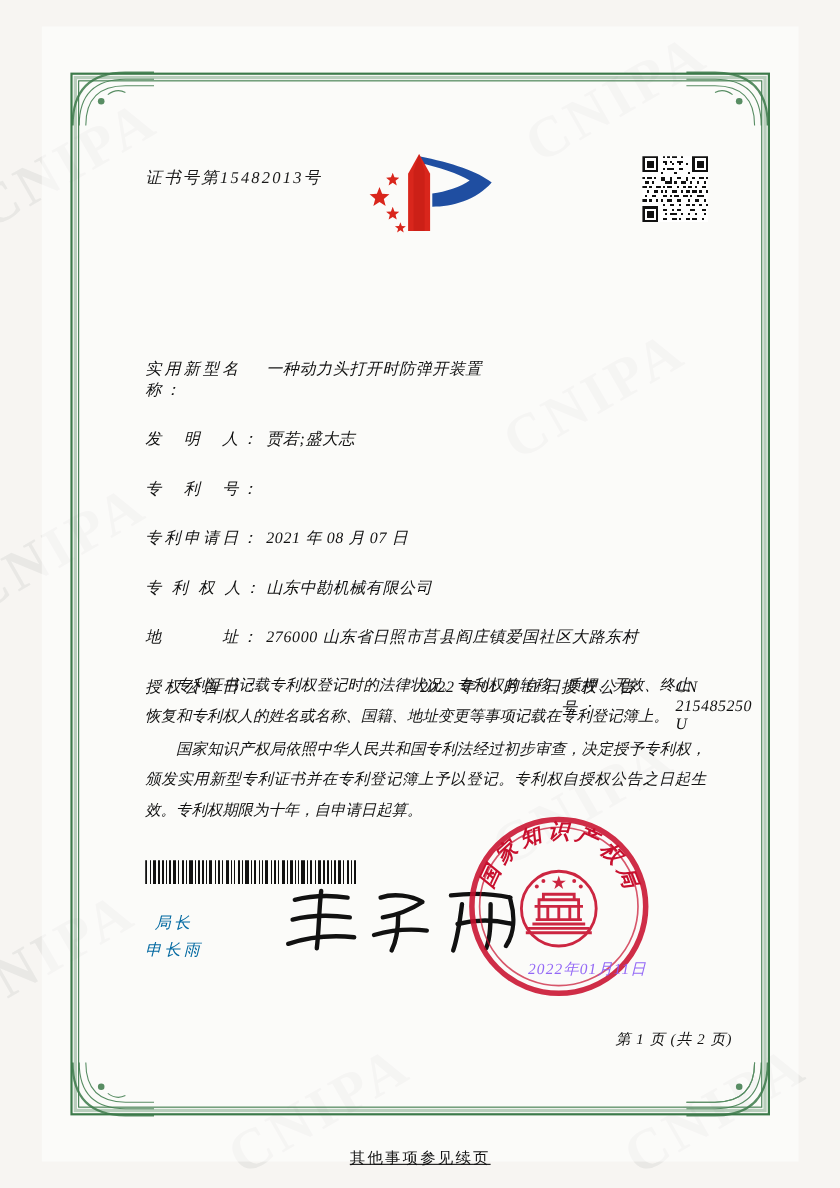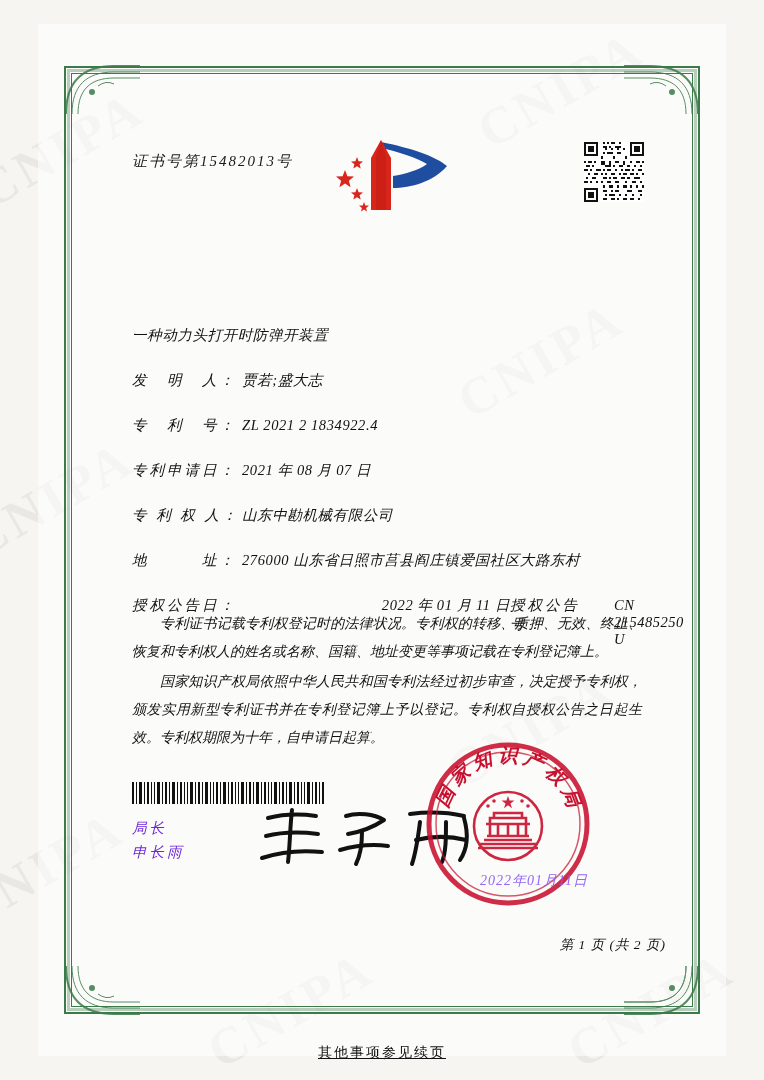--- a/index.html
+++ b/index.html
@@ -189,25 +189,26 @@
     position: absolute;
     left: 34px;
     bottom: 172px;
     width: 192px;
     height: 22px;
   }
 
   .sign-block {
     position: absolute;
     left: 34px;
-    bottom: 112px;
+    bottom: 100px;
     font-size: 14.5px;
     line-height: 24px;
     letter-spacing: 3px;
-    color: #6d28d9;
+    color: #0369a1;
+    text-align: center;
   }
 
   .signature {
     position: absolute;
     left: 152px;
     bottom: 104px;
     width: 240px;
     height: 70px;
   }
 
@@ -439,29 +440,29 @@
           <polygon points="50,21 51.6,25.2 56,25.5 52.6,28.3 53.7,32.6 50,30.2 46.3,32.6 47.4,28.3 44,25.5 48.4,25.2"></polygon>
           <polygon points="50,52 51.6,56.2 56,56.5 52.6,59.3 53.7,63.6 50,61.2 46.3,63.6 47.4,59.3 44,56.5 48.4,56.2"></polygon>
           <polygon points="57,66 58.3,69.4 62,69.6 59.1,71.9 60,75.4 57,73.4 54,75.4 54.9,71.9 52,69.6 55.7,69.4"></polygon>
         </g>
       </svg>
     </div>
 
 
     <div class="fields">
       <div class="field-row">
+        <div class="field-label">实用新型名称：</div>
         <div class="field-value">一种动力头打开时防弹开装置</div>
       </div>
       <div class="field-row">
         <div class="field-label">发　明　人：</div>
         <div class="field-value">贾若;盛大志</div>
       </div>
       <div class="field-row">
         <div class="field-label">专　利　号：</div>
-        <div class="field-value">ZL 2021 2 1834922.4</div>
       </div>
       <div class="field-row">
         <div class="field-label">专利申请日：</div>
         <div class="field-value">2021 年 08 月 07 日</div>
       </div>
       <div class="field-row">
         <div class="field-label">专 利 权 人：</div>
         <div class="field-value">山东中勘机械有限公司</div>
       </div>
       <div class="field-row">

